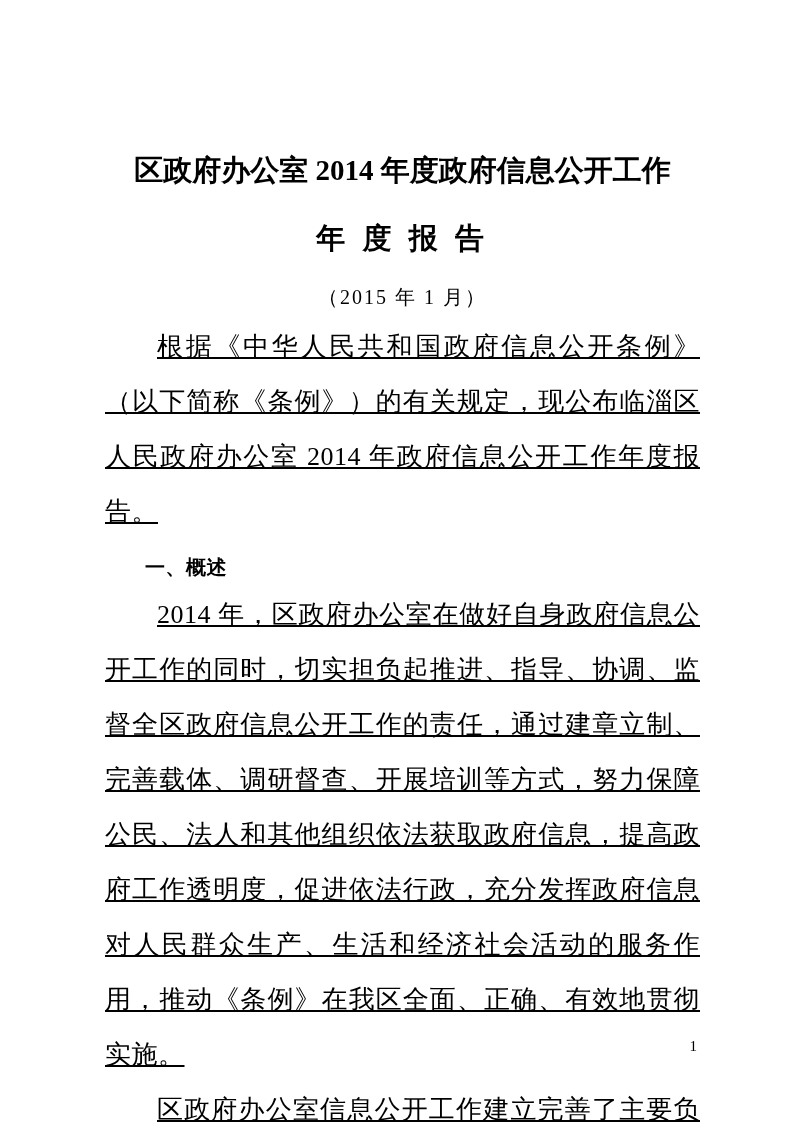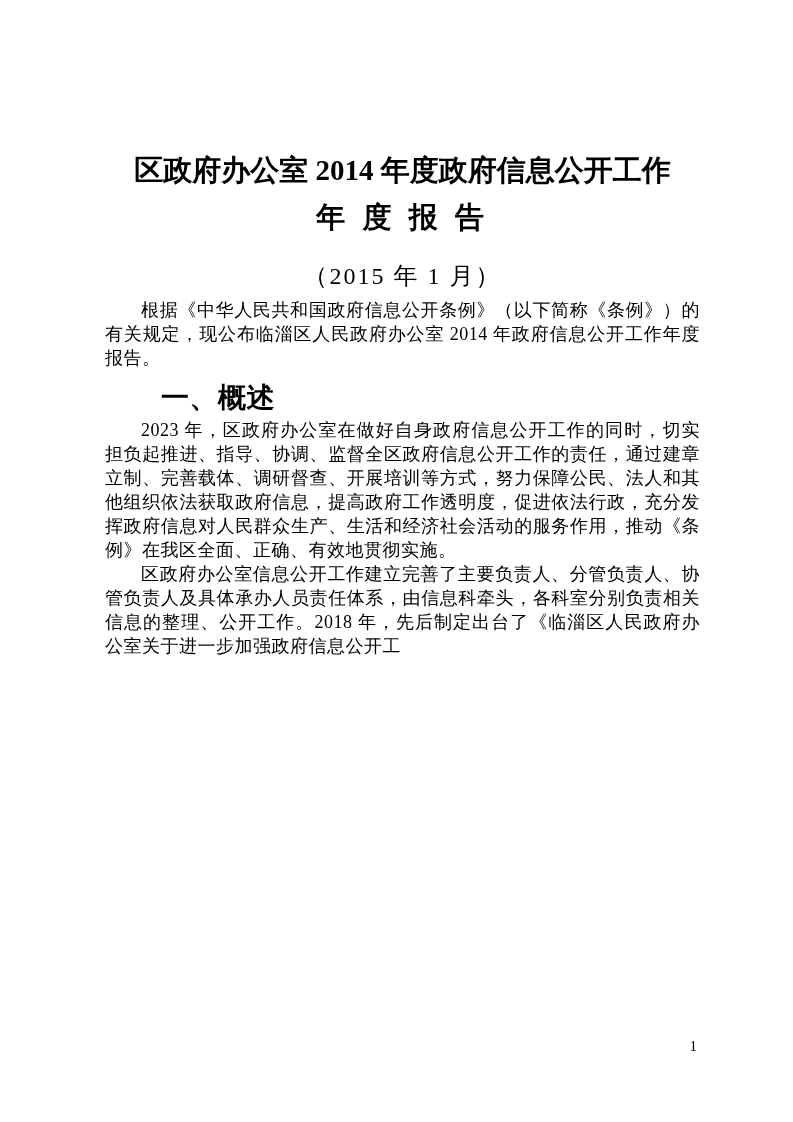--- a/index.html
+++ b/index.html
@@ -20,43 +20,44 @@
   }
   .title {
     font-family: "Liberation Serif", "DejaVu Serif", serif;
     font-weight: bold;
     font-size: 29px;
     line-height: 44px;
     text-align: center;
     color: #000000;
   }
   .title-line2 {
-    margin-top: 3px;
+    margin-top: 24px;
     letter-spacing: 5px;
   }
   .date-line {
     margin-top: 23px;
     margin-bottom: 8px;
-    font-size: 24px;
+    font-size: 20px;
     line-height: 28px;
     text-align: center;
     letter-spacing: 2px;
   }
   .para {
-    font-size: 18px;
-    line-height: 24px;
+    font-size: 26px;
+    line-height: 55px;
     text-align: justify;
     text-indent: 2em;
     letter-spacing: 0.5px;
+    text-decoration: underline;
   }
   .heading {
     margin-top: 8px;
     font-family: "Liberation Sans", "DejaVu Sans", sans-serif;
     font-weight: bold;
-    font-size: 28px;
+    font-size: 20px;
     line-height: 40px;
     text-indent: 2em;
     letter-spacing: 0.5px;
   }
   .page-footer {
     position: absolute;
     top: 1036px;
     left: 0;
     right: 96px;
     text-align: right;
@@ -73,21 +74,21 @@
     <h1 class="title">区政府办公室 2014 年度政府信息公开工作</h1>
 
     <h1 class="title title-line2">年 度 报 告</h1>
 
     <div class="date-line">（2015 年 1 月）</div>
 
     <p class="para">根据《中华人民共和国政府信息公开条例》（以下简称《条例》）的有关规定，现公布临淄区人民政府办公室 2014 年政府信息公开工作年度报告。</p>
 
     <h2 class="heading">一、概述</h2>
 
-    <p class="para">2023 年，区政府办公室在做好自身政府信息公开工作的同时，切实担负起推进、指导、协调、监督全区政府信息公开工作的责任，通过建章立制、完善载体、调研督查、开展培训等方式，努力保障公民、法人和其他组织依法获取政府信息，提高政府工作透明度，促进依法行政，充分发挥政府信息对人民群众生产、生活和经济社会活动的服务作用，推动《条例》在我区全面、正确、有效地贯彻实施。</p>
+    <p class="para">2014 年，区政府办公室在做好自身政府信息公开工作的同时，切实担负起推进、指导、协调、监督全区政府信息公开工作的责任，通过建章立制、完善载体、调研督查、开展培训等方式，努力保障公民、法人和其他组织依法获取政府信息，提高政府工作透明度，促进依法行政，充分发挥政府信息对人民群众生产、生活和经济社会活动的服务作用，推动《条例》在我区全面、正确、有效地贯彻实施。</p>
 
 
     <p class="para">区政府办公室信息公开工作建立完善了主要负责人、分管负责人、协管负责人及具体承办人员责任体系，由信息科牵头，各科室分别负责相关信息的整理、公开工作。2018 年，先后制定出台了《临淄区人民政府办公室关于进一步加强政府信息公开工</p>
 
   </div>
 
   <div class="page-footer">1</div>
 </div>
 
 </body></html>

